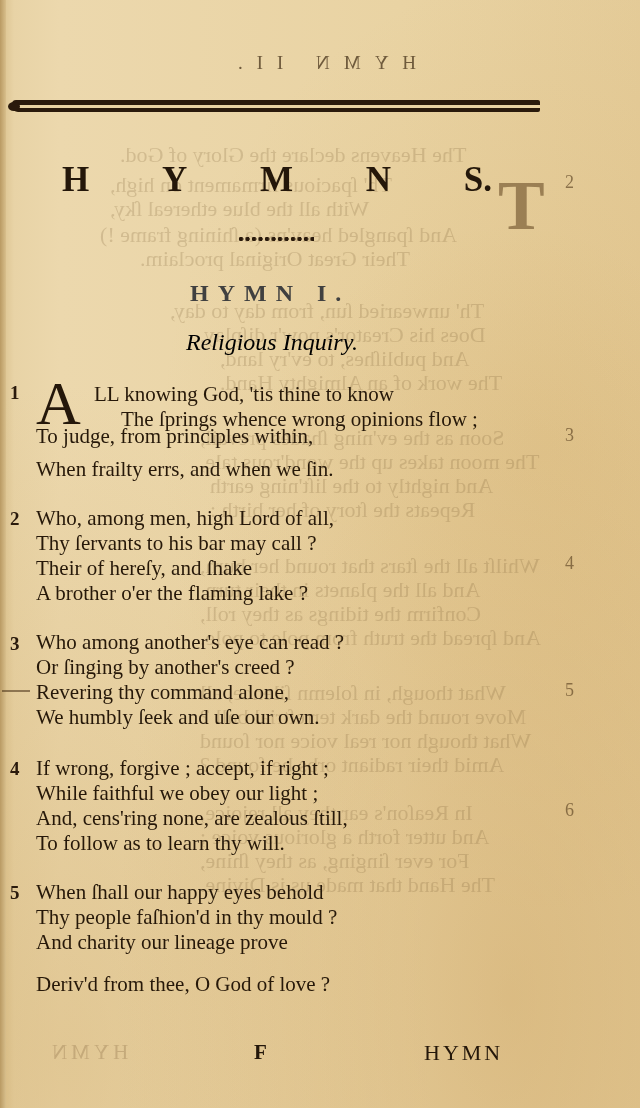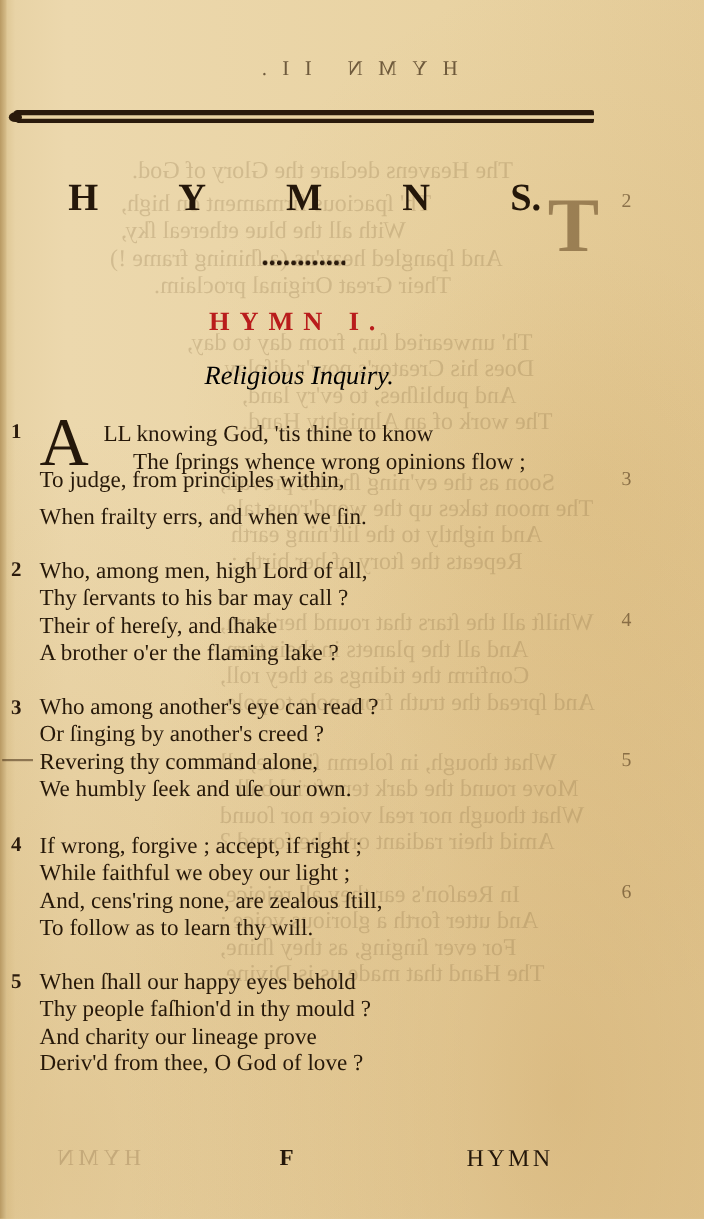--- a/index.html
+++ b/index.html
@@ -40,21 +40,21 @@
       display: flex; justify-content: space-between;
       font-size: 35px; font-weight: bold; color: #24170a;
     }
     .ornament {
       position: absolute; top: 236px; left: 238px; width: 76px; height: 6px;
       background: repeating-radial-gradient(circle at 3px 3px, #2a1a0c 0 2px, rgba(0,0,0,0) 2.5px 6px);
       background-size: 6.5px 6px;
     }
     .hymn-title {
       position: absolute; top: 280px; left: 190px;
-      font-size: 24px; font-weight: bold; letter-spacing: 9px; color: #b91c1c;
+      font-size: 24px; font-weight: bold; letter-spacing: 9px; color: #404040;
     }
     .subtitle {
       position: absolute; top: 329px; left: 186px;
       font-size: 24px; font-style: italic; color: #000000;
     }
 
     .stanza { position: absolute; left: 0; width: 640px; }
     .verse-num {
       position: absolute; left: 10px; font-size: 19px; color: #2a1a0c; font-weight: bold;
     }
@@ -172,19 +172,19 @@
     <span class="line" style="top:25px">While faithful we obey our light ;</span>
     <span class="line" style="top:50px">And, cens'ring none, are zealous ſtill,</span>
     <span class="line" style="top:75px">To follow as to learn thy will.</span>
   </div>
 
   <div class="stanza" style="top:880px">
     <span class="verse-num" style="top:2px">5</span>
     <span class="line" style="top:0px">When ſhall our happy eyes behold</span>
     <span class="line" style="top:25px">Thy people faſhion'd in thy mould ?</span>
     <span class="line" style="top:50px">And charity our lineage prove</span>
-    <span class="line" style="top:74px">Deriv'd from thee, O God of love ?</span>
+    <span class="line" style="top:92px">Deriv'd from thee, O God of love ?</span>
   </div>
 
   <div class="footer-bleed">HYMN</div>
   <div class="footer-sig">F</div>
   <div class="footer-catch">HYMN</div>
 </div>
 
 </body></html>

